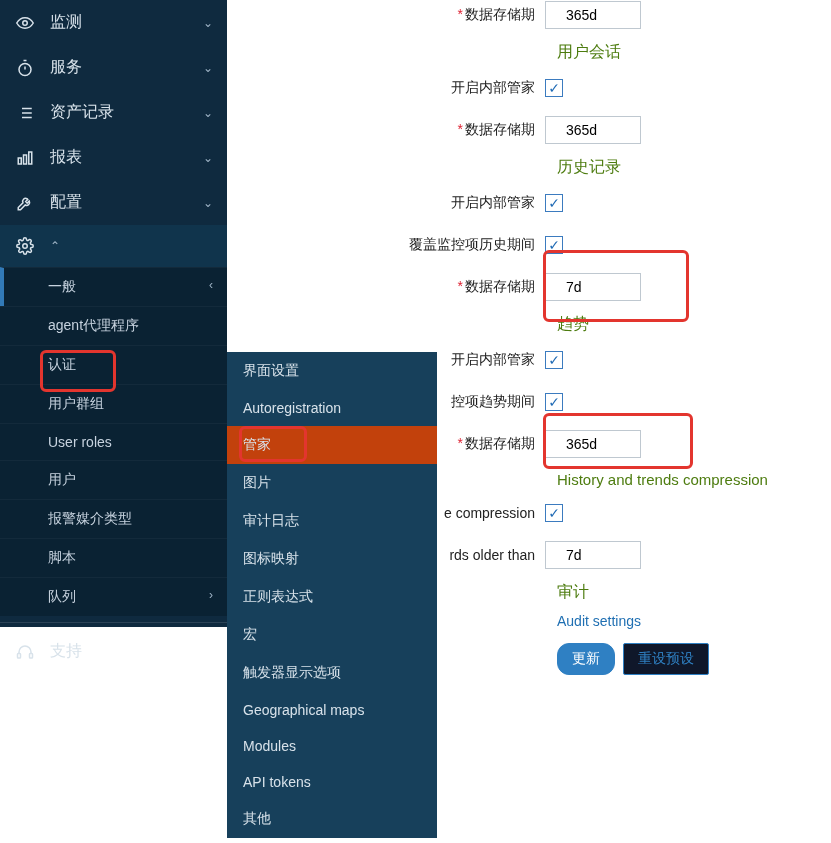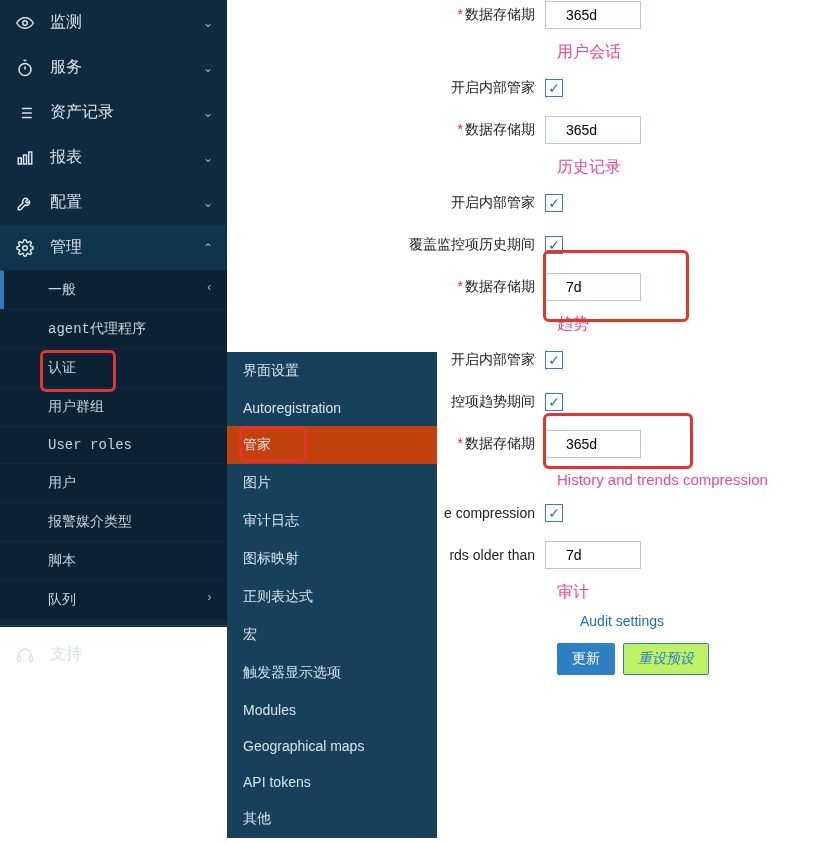--- a/index.html
+++ b/index.html
@@ -42,21 +42,20 @@
   .sub-items { background: #0a2233; }
   .sub-item {
     padding: 10px 14px 10px 48px;
     color: #c7d3df;
     font-size: 14px;
     cursor: pointer;
     border-top: 1px solid rgba(255,255,255,0.04);
     position: relative;
     display: flex;
     align-items: flex-start;
-    font-family: Liberation Mono, monospace;
   }
   .sub-item .sub-label { flex: 1; }
   .sub-item .chev { font-size: 12px; color: #9db2c4; margin-left: auto; }
   .sub-item.active {
     border-left: 4px solid #327ab7;
     padding-left: 44px;
   }
   .divider {
     height: 1px;
     background: rgba(255,255,255,0.12);
@@ -124,39 +123,38 @@
     border: 1px solid #3b7bbf;
     display: inline-flex;
     align-items: center;
     justify-content: center;
     color: #206bb5;
     font-size: 14px;
     background: #fff;
   }
   .section-title {
     font-size: 16px;
-    color: #ec4899;
+    color: #4d7c0f;
     margin: 10px 0 10px 330px;
   }
   .link {
     color: #1f6fb2;
     cursor: pointer;
     font-size: 14px;
-    margin-left: 23px;
   }
   .btn {
     display: inline-block;
     padding: 6px 14px;
     font-size: 14px;
     border: 1px solid #2f80c3;
     cursor: pointer;
     border-radius: 2px;
   }
-  .btn-primary { background: #2f80c3; color: #fff; }
-  .btn-secondary { background: #bef264; color: #2f80c3; font-style: italic; }
+  .btn-primary { background: #2f80c3; color: #fff; border-radius: 12px; }
+  .btn-secondary { background: #0f172a; color: #2f80c3; }
   .btn-row {
     margin-left: 330px;
     margin-top: 10px;
     display: flex;
     gap: 8px;
   }
   svg { display: block; }
 </style>
 </head>
 <body>
@@ -216,21 +214,20 @@
     <span class="label">配置</span>
     <span class="chev">⌄</span>
   </div>
   <div class="nav-item" style="background:#10344c;">
     <span class="icon">
       <svg width="18" height="18" viewBox="0 0 24 24" fill="none" stroke="currentColor" stroke-width="2">
           <circle cx="12" cy="12" r="3"></circle>
           <path d="M19.4 15a1.7 1.7 0 0 0 .3 1.8l.1.1a2 2 0 1 1-2.8 2.8l-.1-.1a1.7 1.7 0 0 0-1.8-.3 1.7 1.7 0 0 0-1 1.5V21a2 2 0 1 1-4 0v-.1a1.7 1.7 0 0 0-1-1.5 1.7 1.7 0 0 0-1.8.3l-.1.1a2 2 0 1 1-2.8-2.8l.1-.1a1.7 1.7 0 0 0 .3-1.8 1.7 1.7 0 0 0-1.5-1H3a2 2 0 1 1 0-4h.1a1.7 1.7 0 0 0 1.5-1 1.7 1.7 0 0 0-.3-1.8l-.1-.1a2 2 0 1 1 2.8-2.8l.1.1a1.7 1.7 0 0 0 1.8.3h0a1.7 1.7 0 0 0 1-1.5V3a2 2 0 1 1 4 0v.1a1.7 1.7 0 0 0 1 1.5h0a1.7 1.7 0 0 0 1.8-.3l.1-.1a2 2 0 1 1 2.8 2.8l-.1.1a1.7 1.7 0 0 0-.3 1.8v0a1.7 1.7 0 0 0 1.5 1H21a2 2 0 1 1 0 4h-.1a1.7 1.7 0 0 0-1.5 1z"></path>
         </svg>
     </span>
-    <span class="label">管理</span>
     <span class="chev">⌃</span>
   </div>
 
   <div class="sub-items">
     <div class="sub-item active">
       <span class="sub-label">一般</span>
       <span class="chev">‹</span>
     </div>
     <div class="sub-item">
       <span class="sub-label">agent代理程序</span>
@@ -278,22 +275,22 @@
 <div class="flyout">
   <div class="flyout-item">界面设置</div>
   <div class="flyout-item">Autoregistration</div>
   <div class="flyout-item active">管家</div>
   <div class="flyout-item">图片</div>
   <div class="flyout-item">审计日志</div>
   <div class="flyout-item">图标映射</div>
   <div class="flyout-item">正则表达式</div>
   <div class="flyout-item">宏</div>
   <div class="flyout-item">触发器显示选项</div>
+  <div class="flyout-item">Geographical maps</div>
   <div class="flyout-item">Modules</div>
-  <div class="flyout-item">Geographical maps</div>
   <div class="flyout-item">API tokens</div>
   <div class="flyout-item">其他</div>
 
   <div class="highlight-red" style="left:12px; top:74px; width:68px; height:36px;"></div>
 </div>
 
 <div class="main">
 
   <div class="form-row">
     <div class="form-label"><span class="req">*</span><span>数据存储期</span></div>

